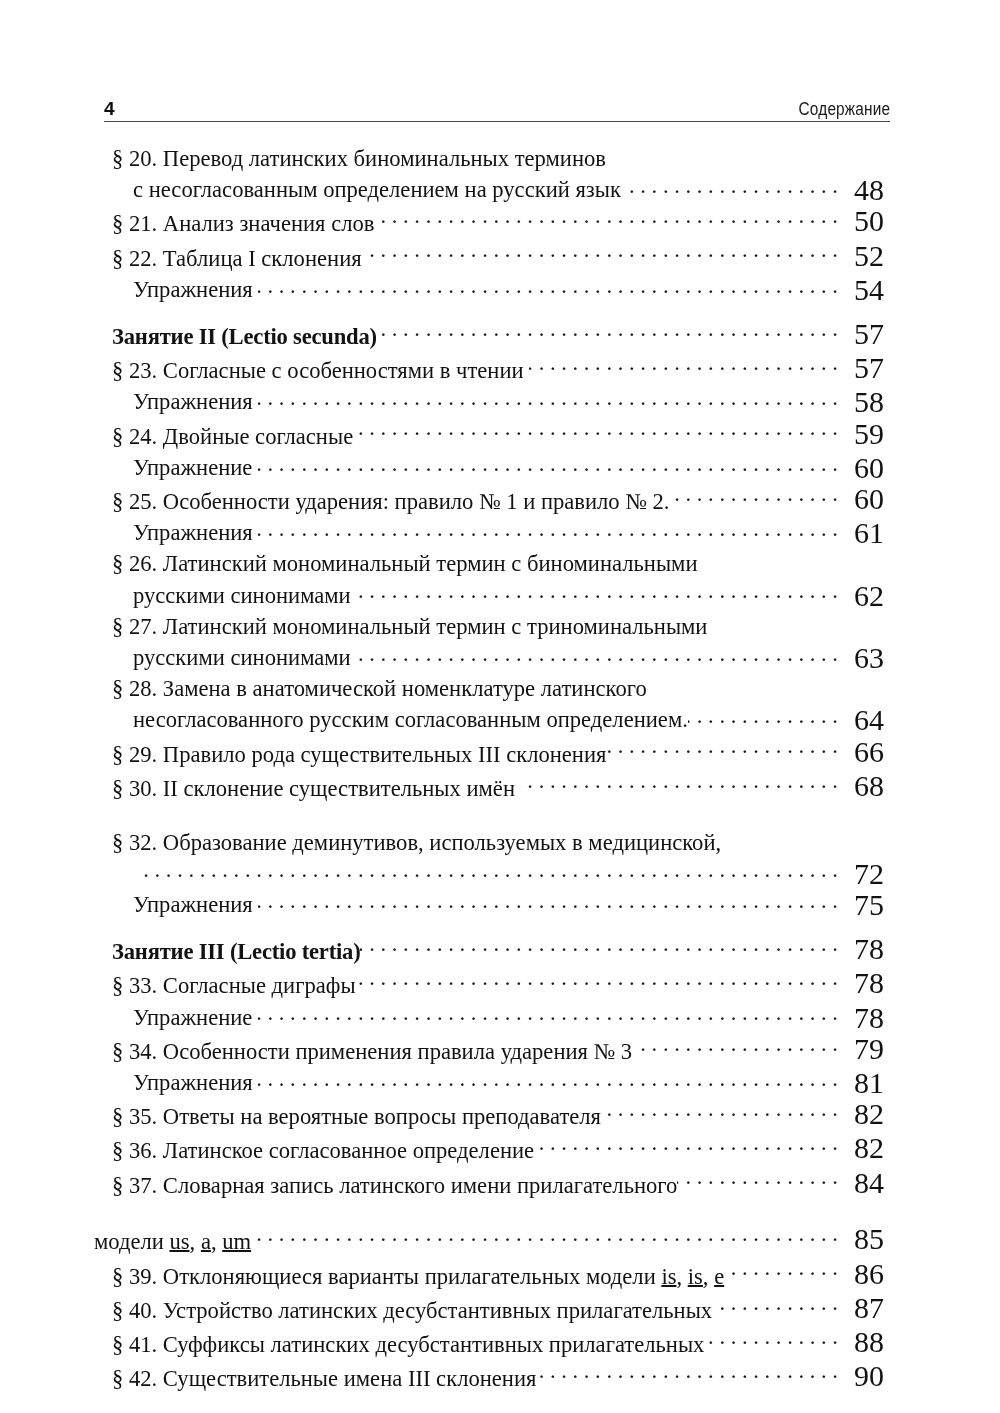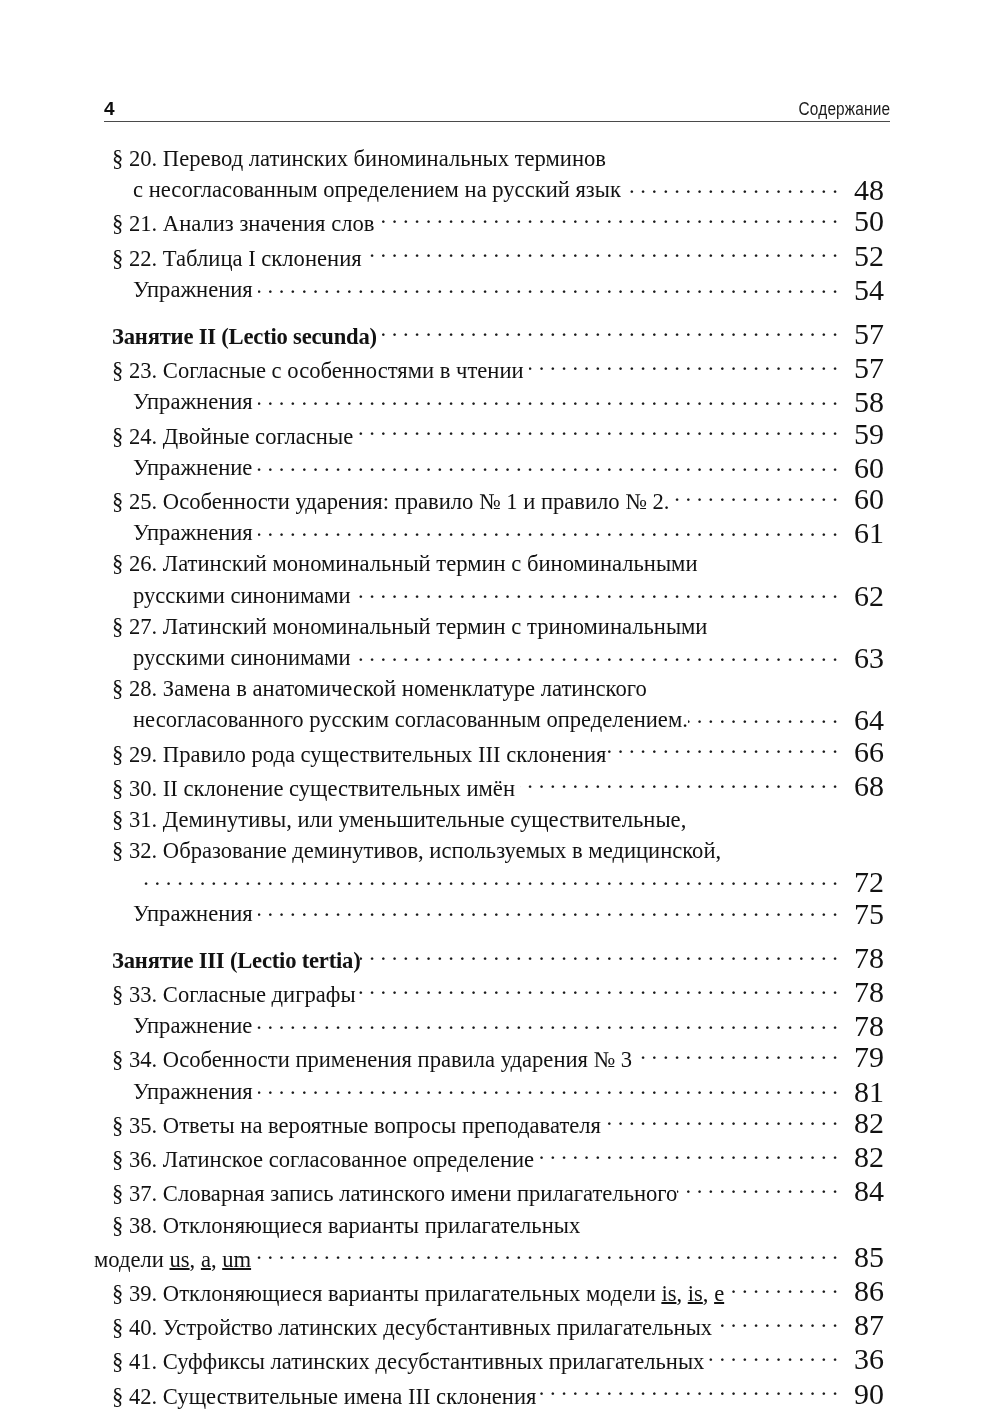--- a/index.html
+++ b/index.html
@@ -226,21 +226,20 @@
       <span class="toc-text">§ 29. Правило рода существительных III склонения</span>
       <span class="leader tight"></span>
       <span class="page-num">66</span>
     </div>
     <div class="toc-line ind-section">
       <span class="toc-text">§ 30. II склонение существительных имён</span>
       <span class="leader"></span>
       <span class="page-num">68</span>
     </div>
     <div class="toc-line ind-section nodots">
-      <span class="toc-text">§ 31. Деминутивы, или уменьшительные существительные,</span>
       <span class="leader none"></span>
       <span class="page-num"></span>
     </div>
     <div class="toc-line ind-section nodots">
       <span class="toc-text">§ 32. Образование деминутивов, используемых в медицинской,</span>
       <span class="leader none"></span>
       <span class="page-num"></span>
     </div>
     <div class="toc-line ind-sub">
       <span class="leader"></span>
@@ -285,21 +284,20 @@
       <span class="toc-text">§ 36. Латинское согласованное определение</span>
       <span class="leader"></span>
       <span class="page-num">82</span>
     </div>
     <div class="toc-line ind-section">
       <span class="toc-text">§ 37. Словарная запись латинского имени прилагательного</span>
       <span class="leader tight"></span>
       <span class="page-num">84</span>
     </div>
     <div class="toc-line ind-section nodots">
-      <span class="toc-text">§ 38. Отклоняющиеся варианты прилагательных</span>
       <span class="leader none"></span>
       <span class="page-num"></span>
     </div>
     <div class="toc-line ind-flush">
       <span class="toc-text">модели <u>us</u>, <u>a</u>, <u>um</u></span>
       <span class="leader tight"></span>
       <span class="page-num">85</span>
     </div>
     <div class="toc-line ind-section">
       <span class="toc-text">§ 39. Отклоняющиеся варианты прилагательных модели <u>is</u>, <u>is</u>, <u>e</u></span>
@@ -307,20 +305,20 @@
       <span class="page-num">86</span>
     </div>
     <div class="toc-line ind-section">
       <span class="toc-text">§ 40. Устройство латинских десубстантивных прилагательных</span>
       <span class="leader"></span>
       <span class="page-num">87</span>
     </div>
     <div class="toc-line ind-section">
       <span class="toc-text">§ 41. Суффиксы латинских десубстантивных прилагательных</span>
       <span class="leader tight"></span>
-      <span class="page-num">36</span>
+      <span class="page-num">88</span>
     </div>
     <div class="toc-line ind-section">
       <span class="toc-text">§ 42. Существительные имена III склонения</span>
       <span class="leader tight"></span>
       <span class="page-num">90</span>
     </div>
   </div>
 
 </body></html>

